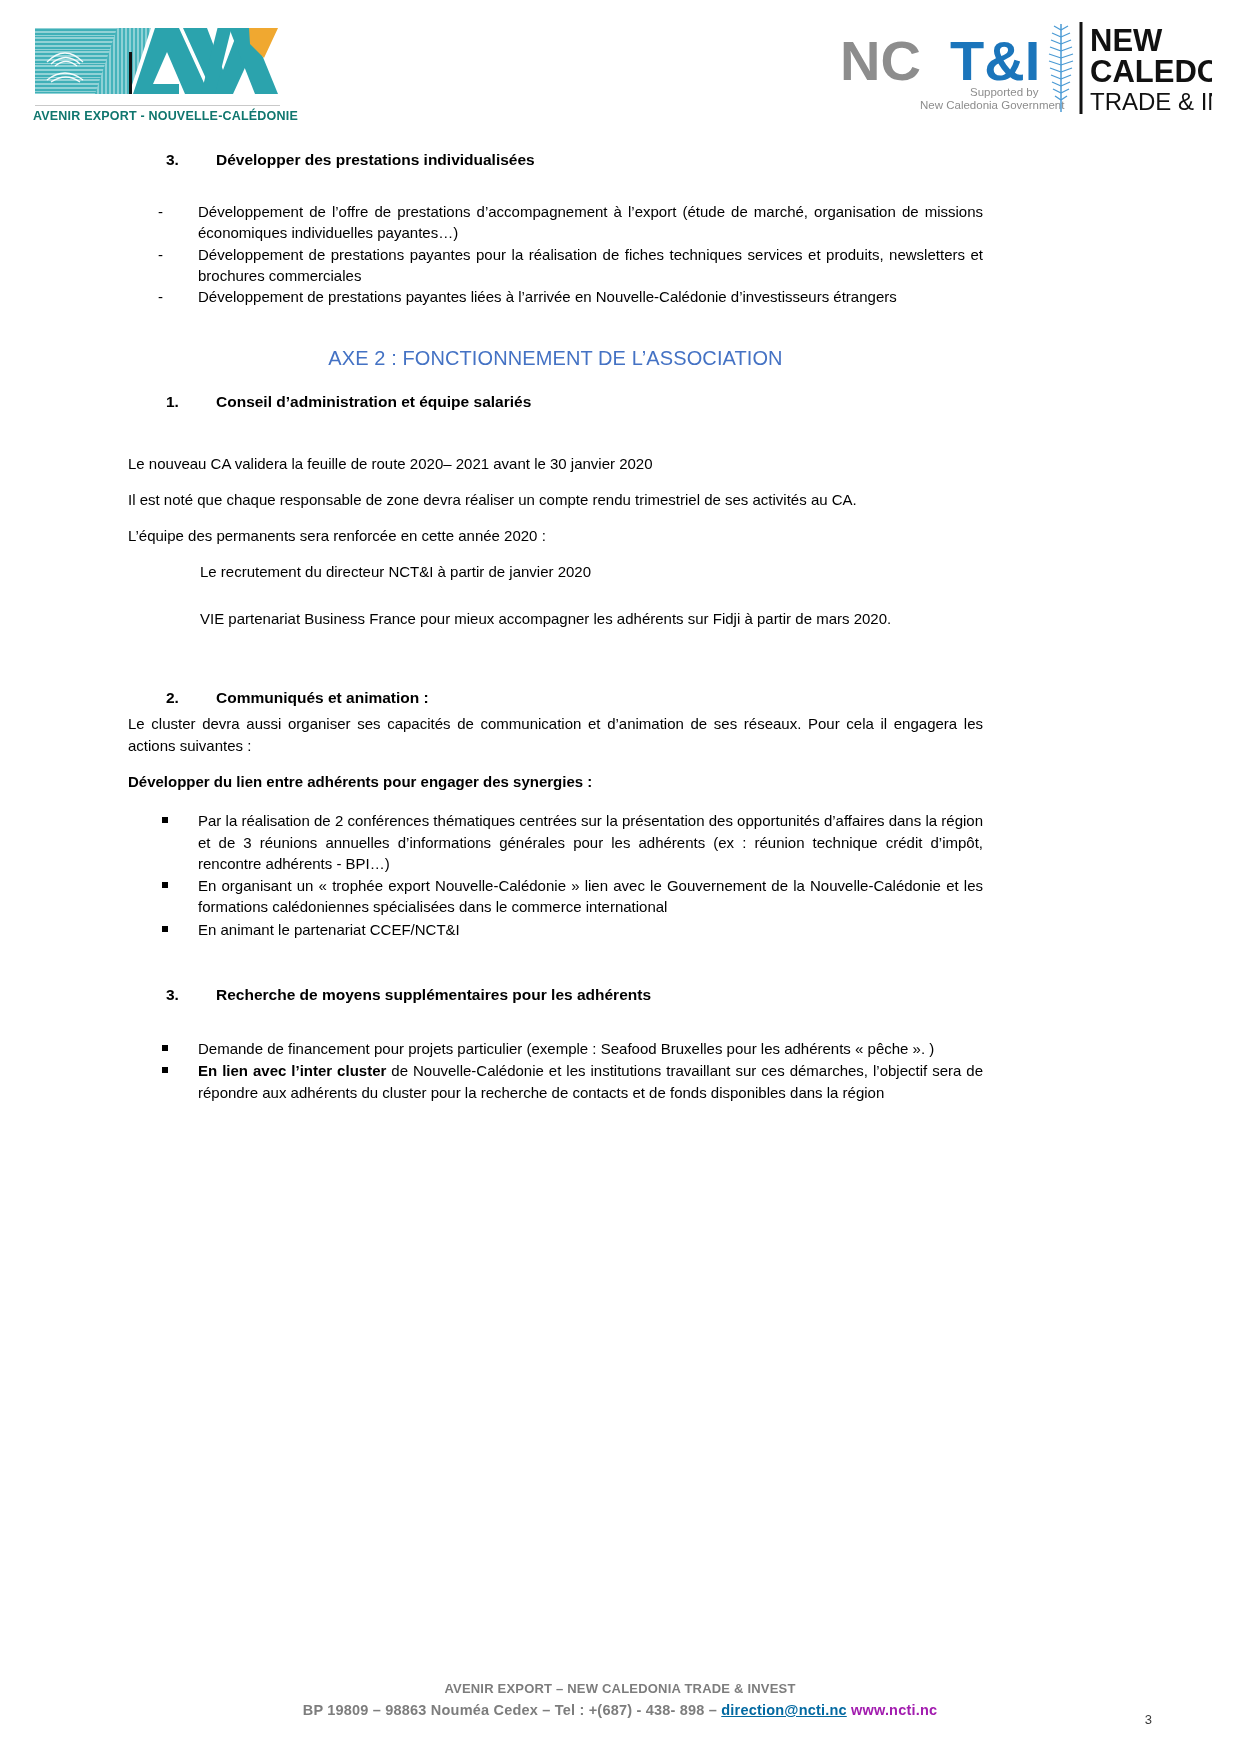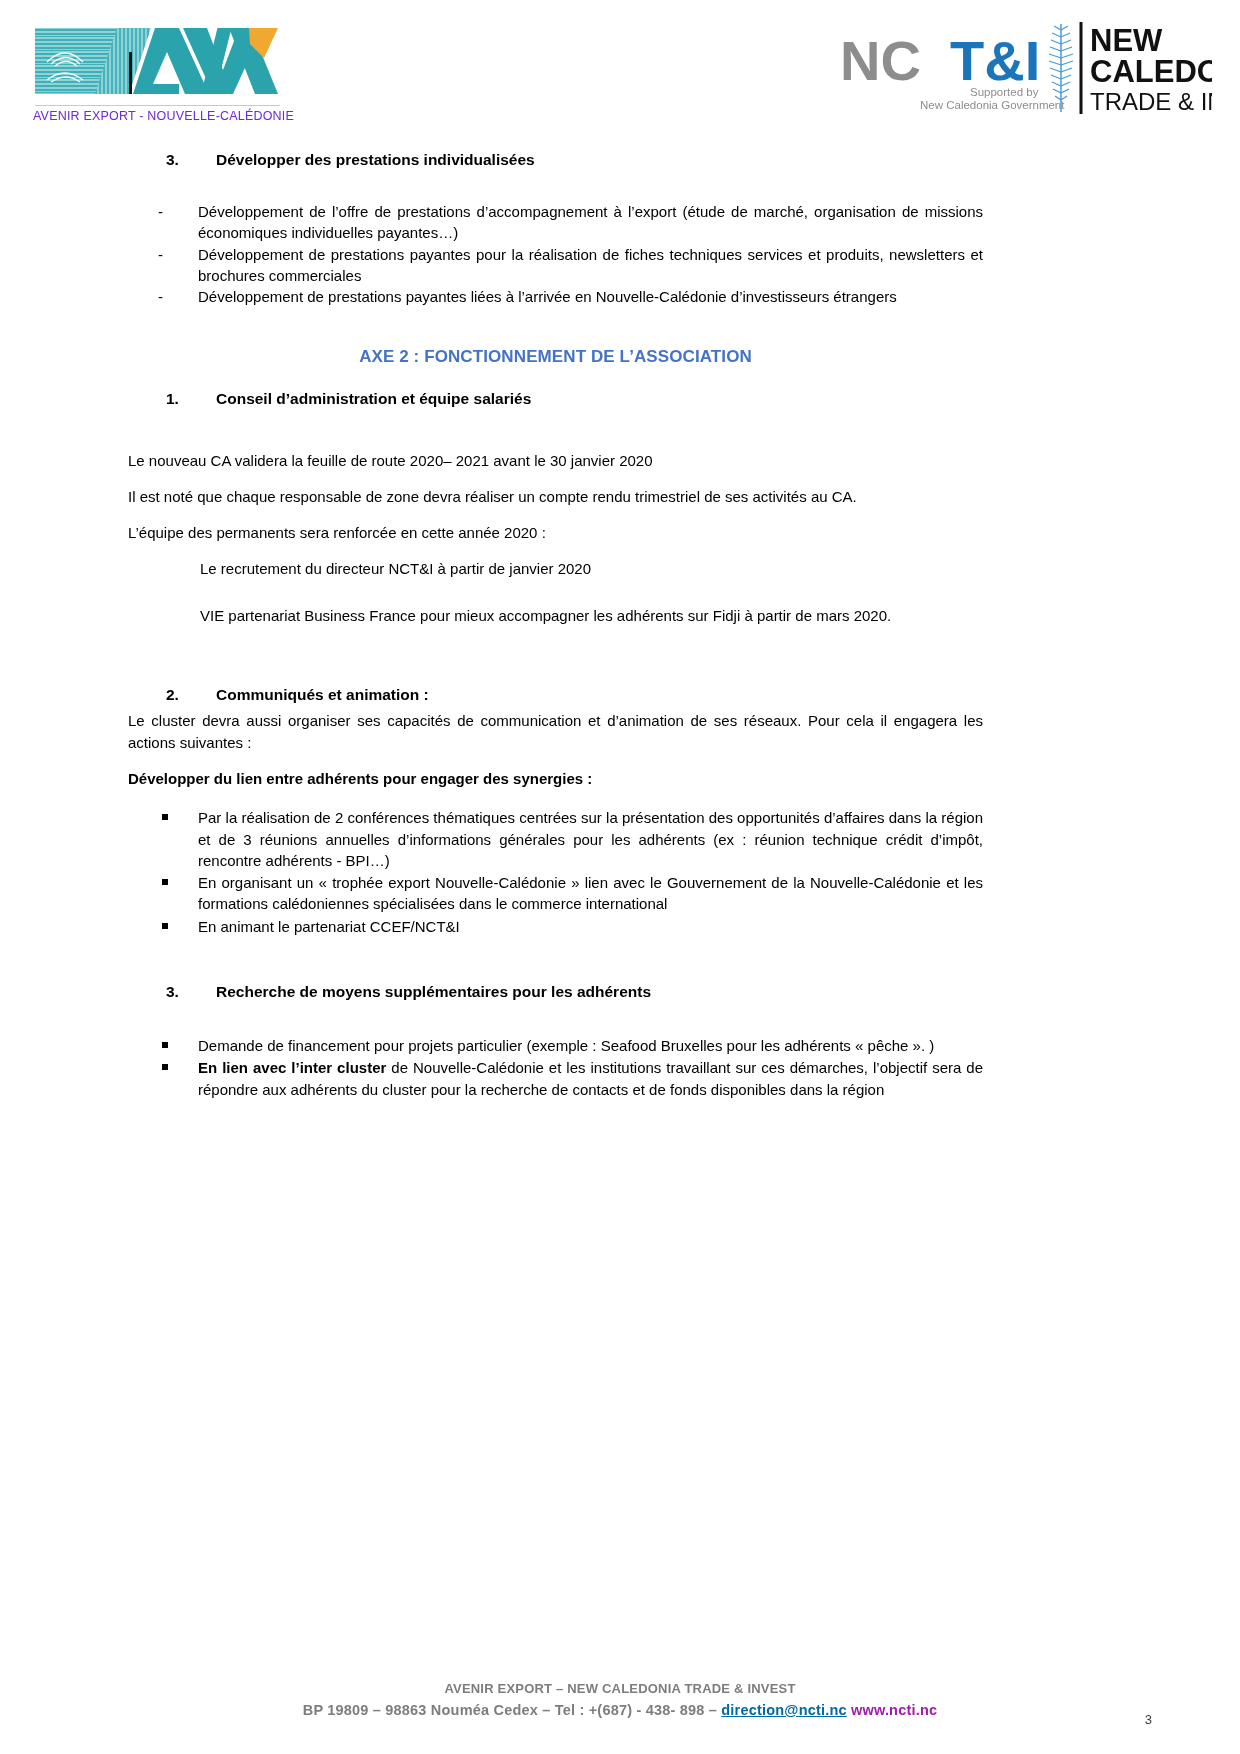--- a/index.html
+++ b/index.html
@@ -40,24 +40,24 @@
     display: block;
   }
   .avex-rule {
     width: 245px;
     height: 1px;
     background: #c9c9c9;
     margin: 3px 0 3px 2px;
   }
   .avex-tagline {
     font-family: "Liberation Sans", sans-serif;
-    font-weight: normal;
+    font-weight: bold;
     font-size: 12.5px;
     letter-spacing: 0.2px;
-    color: #6d28d9;
+    color: #0f766e;
     white-space: nowrap;
   }
 
   .logo-ncti {
     position: absolute;
     right: 28px;
     top: 18px;
     width: 380px;
     height: 100px;
   }
@@ -101,22 +101,22 @@
   }
   .dash-list li .bullet-dash {
     position: absolute;
     left: 30px;
     top: 0;
   }
 
   .axe-title {
     text-align: center;
     color: #4472c4;
-    font-weight: bold;
-    font-size: 17px;
+    font-weight: normal;
+    font-size: 20px;
     margin: 40px 0 0 0;
     letter-spacing: 0.1px;
   }
 
   .para {
     font-size: 15px;
     line-height: 1.45;
     margin: 0;
     text-align: left;
   }

